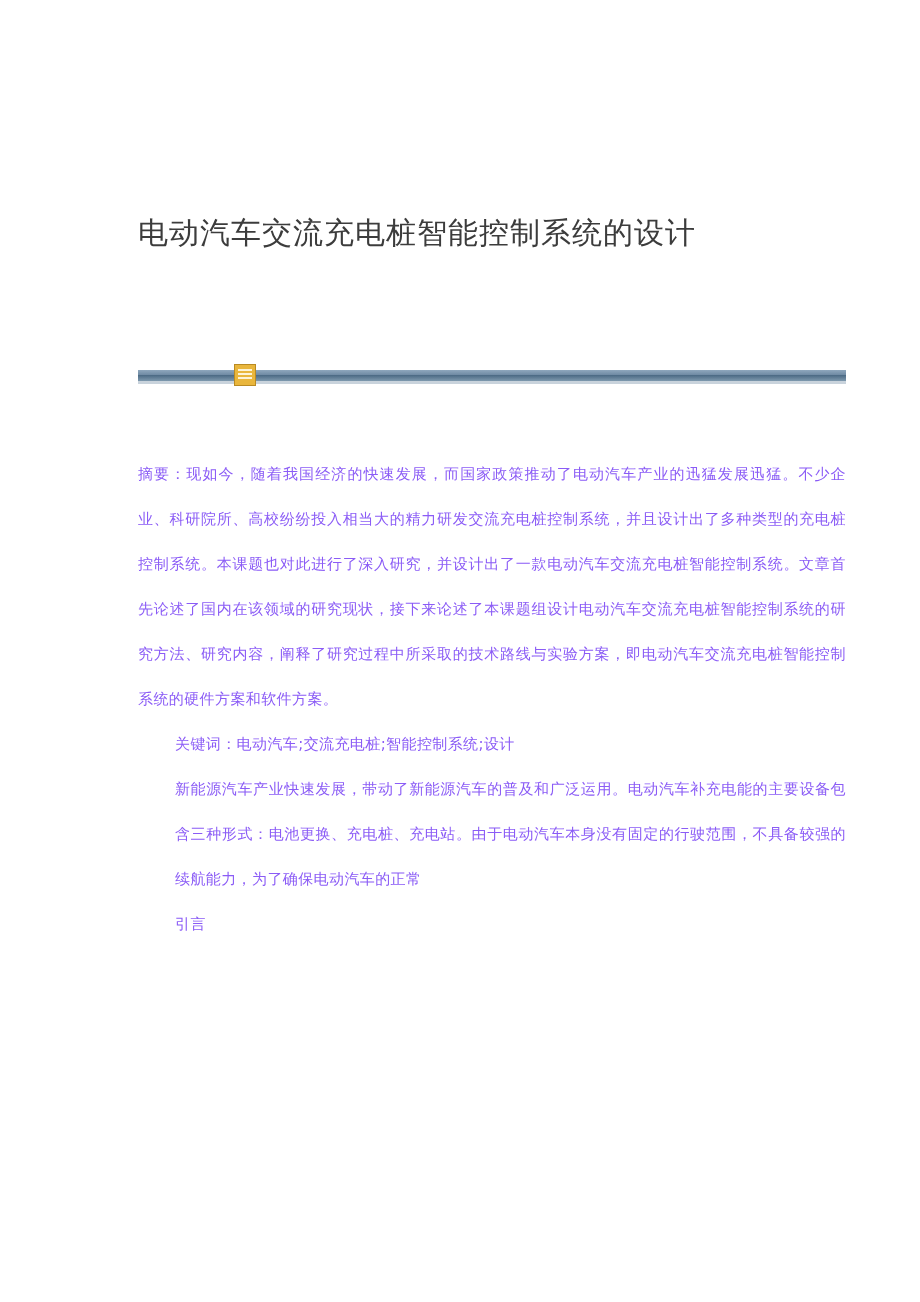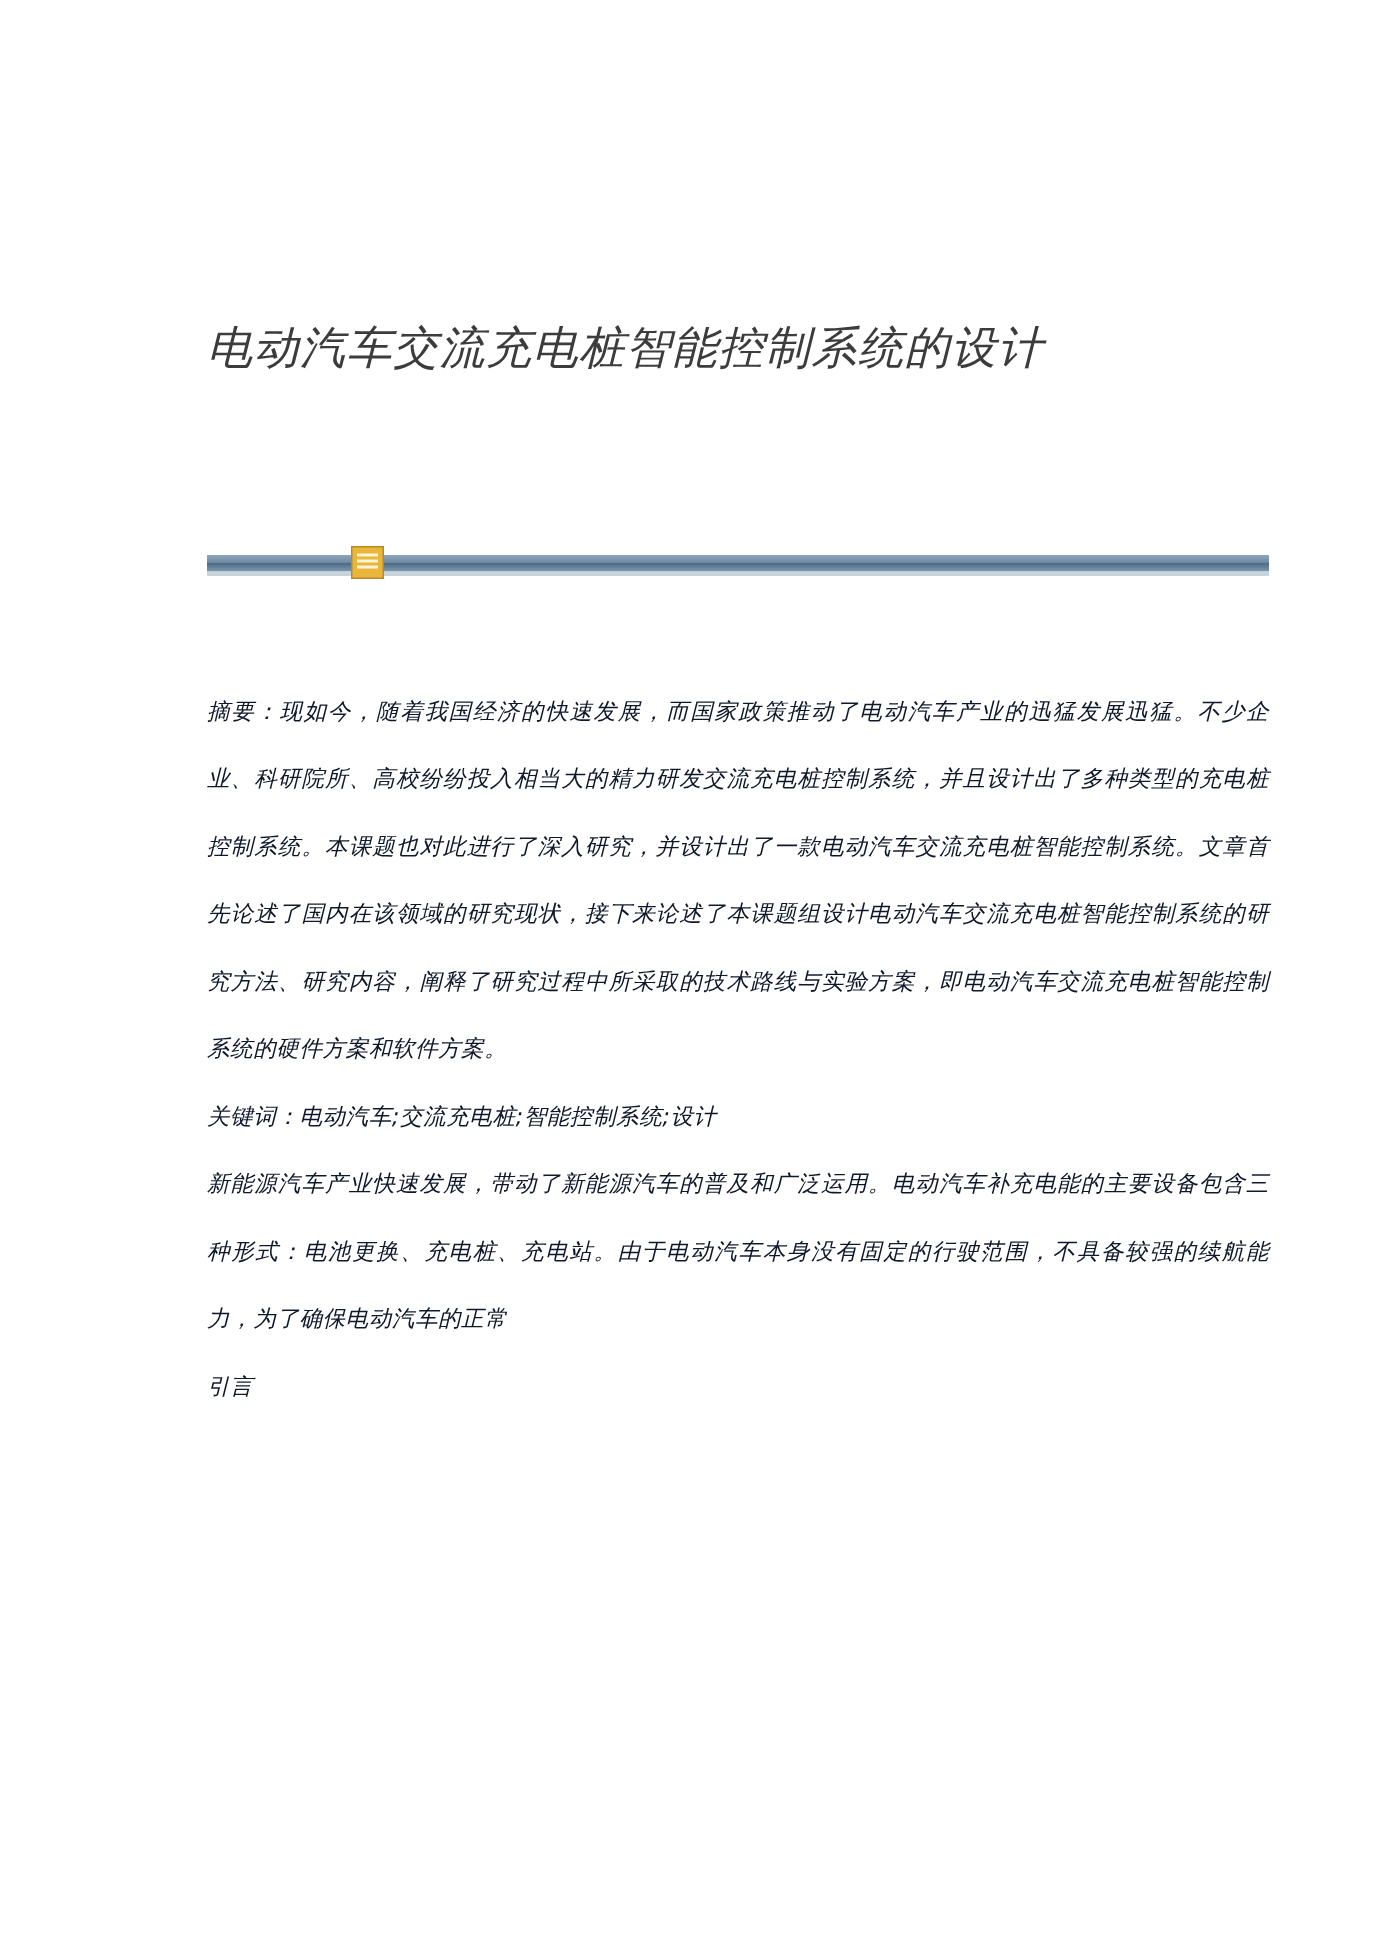--- a/index.html
+++ b/index.html
@@ -21,21 +21,20 @@
     width: 920px;
     height: 1302px;
     box-sizing: border-box;
     padding: 0;
   }
   .content {
     position: absolute;
     left: 138px;
     top: 0;
     width: 708px;
-    font-style: italic;
   }
 
   
   .doc-title {
     margin-top: 196px;
     font-size: 30px;
     line-height: 74px;
     font-weight: normal;
     color: #3c3c3c;
     text-align: left;
@@ -87,25 +86,26 @@
   
   .body-block {
     margin-top: 66px;
   }
   p.para {
     margin: 0 0 0 0;
     font-size: 15px;
     line-height: 45px;
     text-align: justify;
     text-justify: inter-ideograph;
-    color: #0f172a;
+    color: #8b5cf6;
     letter-spacing: 0.4px;
   }
   p.para + p.para {
     margin-top: 0;
+    margin-left: 37px;
   }
   .kw {
     margin-top: 0;
   }
   .section-label {
     margin-top: 0;
   }
 </style>
 </head>
 <body>

